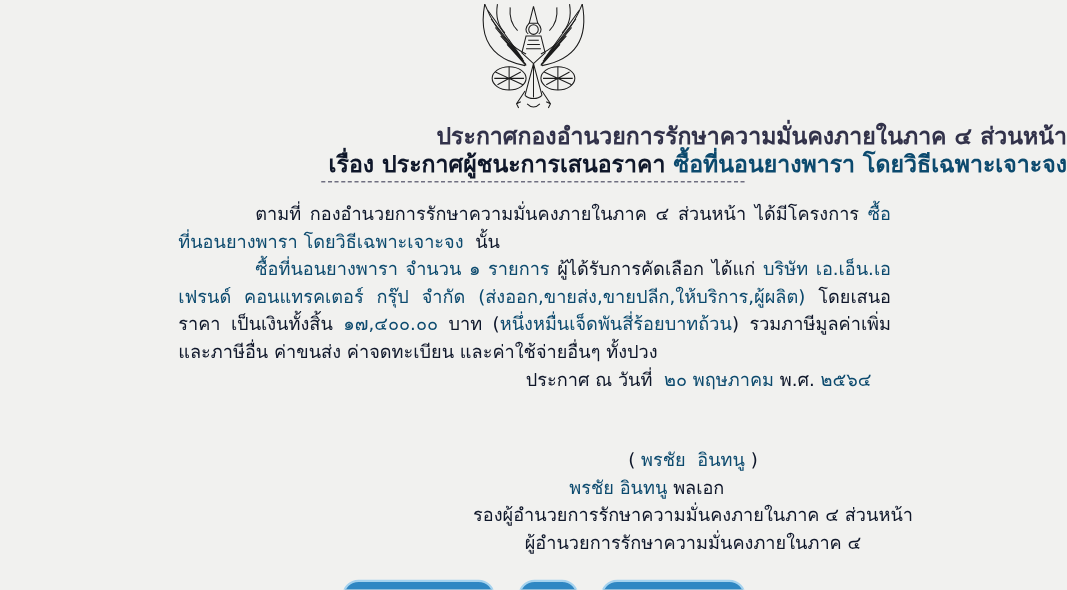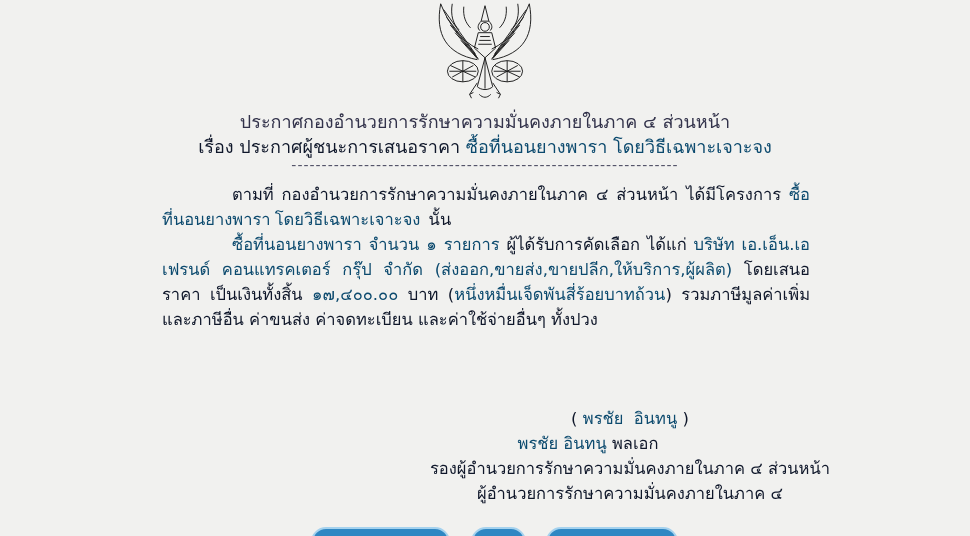--- a/index.html
+++ b/index.html
@@ -14,37 +14,37 @@
     background:#f1f1ef;
     color:#3f3f58;
     font-size:16.5px;
   }
   .emblem {
     position:absolute; top:-2px; left:0; width:100%;
     display:flex; justify-content:center;
   }
   .title-line {
     position:absolute; left:0; width:100%;
-    text-align:center; font-weight:normal;
-    color:#32324a; font-size:18px;
+    text-align:right; font-weight:bold;
+    color:#32324a; font-size:21px;
     white-space:pre-wrap;
   }
   .title1 { top:107px; }
   .title2 { top:132px; }
   .separator {
     position:absolute; top:157px; left:0; width:100%;
     text-align:center; color:#55556a; font-size:14px;
     letter-spacing:1px;
   }
   .body-para {
     position:absolute; left:162px; width:648px;
     line-height:25px; text-align:justify;
     text-indent:70px; white-space:pre-wrap;
   }
-  .para1 { top:182px;font-family:Liberation Serif, serif; }
+  .para1 { top:182px; }
   .para2 { top:232px; }
   .date-line {
     position:absolute; top:332px; left:478px;
     white-space:pre-wrap;
   }
   .signature {
     position:absolute; top:406px; left:410px; width:440px;
     text-align:center; line-height:25px;
   }
   .signature .sig-line { white-space:pre-wrap; }
@@ -111,20 +111,21 @@
 
   <div class="title-line title1">ประกาศกองอำนวยการรักษาความมั่นคงภายในภาค ๔ ส่วนหน้า</div>
   <div class="title-line title2"><span class="dark">เรื่อง ประกาศผู้ชนะการเสนอราคา </span><span class="purple">ซื้อที่นอนยางพารา โดยวิธีเฉพาะเจาะจง</span></div>
 
   <div class="separator">----------------------------------------------------------------</div>
 
   <div class="body-para para1"><span class="dark">ตามที่ กองอำนวยการรักษาความมั่นคงภายในภาค ๔ ส่วนหน้า ได้มีโครงการ </span><span class="purple">ซื้อที่นอนยางพารา โดยวิธีเฉพาะเจาะจง</span><span class="dark">  นั้น</span></div>
 
   <div class="body-para para2"><span class="purple">ซื้อที่นอนยางพารา จำนวน ๑ รายการ </span><span class="dark">ผู้ได้รับการคัดเลือก ได้แก่ </span><span class="purple">บริษัท เอ.เอ็น.เอ เฟรนด์ คอนแทรคเตอร์ กรุ๊ป จำกัด (ส่งออก,ขายส่ง,ขายปลีก,ให้บริการ,ผู้ผลิต) </span><span class="dark">โดยเสนอราคา เป็นเงินทั้งสิ้น </span><span class="purple">๑๗,๔๐๐.๐๐</span><span class="dark"> บาท (</span><span class="purple">หนึ่งหมื่นเจ็ดพันสี่ร้อยบาทถ้วน</span><span class="dark">) รวมภาษีมูลค่าเพิ่มและภาษีอื่น ค่าขนส่ง ค่าจดทะเบียน และค่าใช้จ่ายอื่นๆ ทั้งปวง</span></div>
 
+  <div class="date-line"><span class="dark">ประกาศ ณ วันที่  </span><span class="purple">๒๐ พฤษภาคม</span><span class="dark"> พ.ศ. </span><span class="purple">๒๕๖๔</span></div>
 
   <div class="signature">
     <div class="sig-line"><span class="dark">( </span><span class="purple">พรชัย  อินทนู</span><span class="dark"> )</span></div>
     <div class="sig-line sig-name-line"><span class="purple">พรชัย อินทนู</span><span class="dark"> พลเอก</span></div>
     <div class="sig-line dark">รองผู้อำนวยการรักษาความมั่นคงภายในภาค ๔ ส่วนหน้า</div>
     <div class="sig-line dark">ผู้อำนวยการรักษาความมั่นคงภายในภาค ๔</div>
   </div>
 
   <div class="footer-buttons">
     <div class="footer-btn btn-1"></div>

